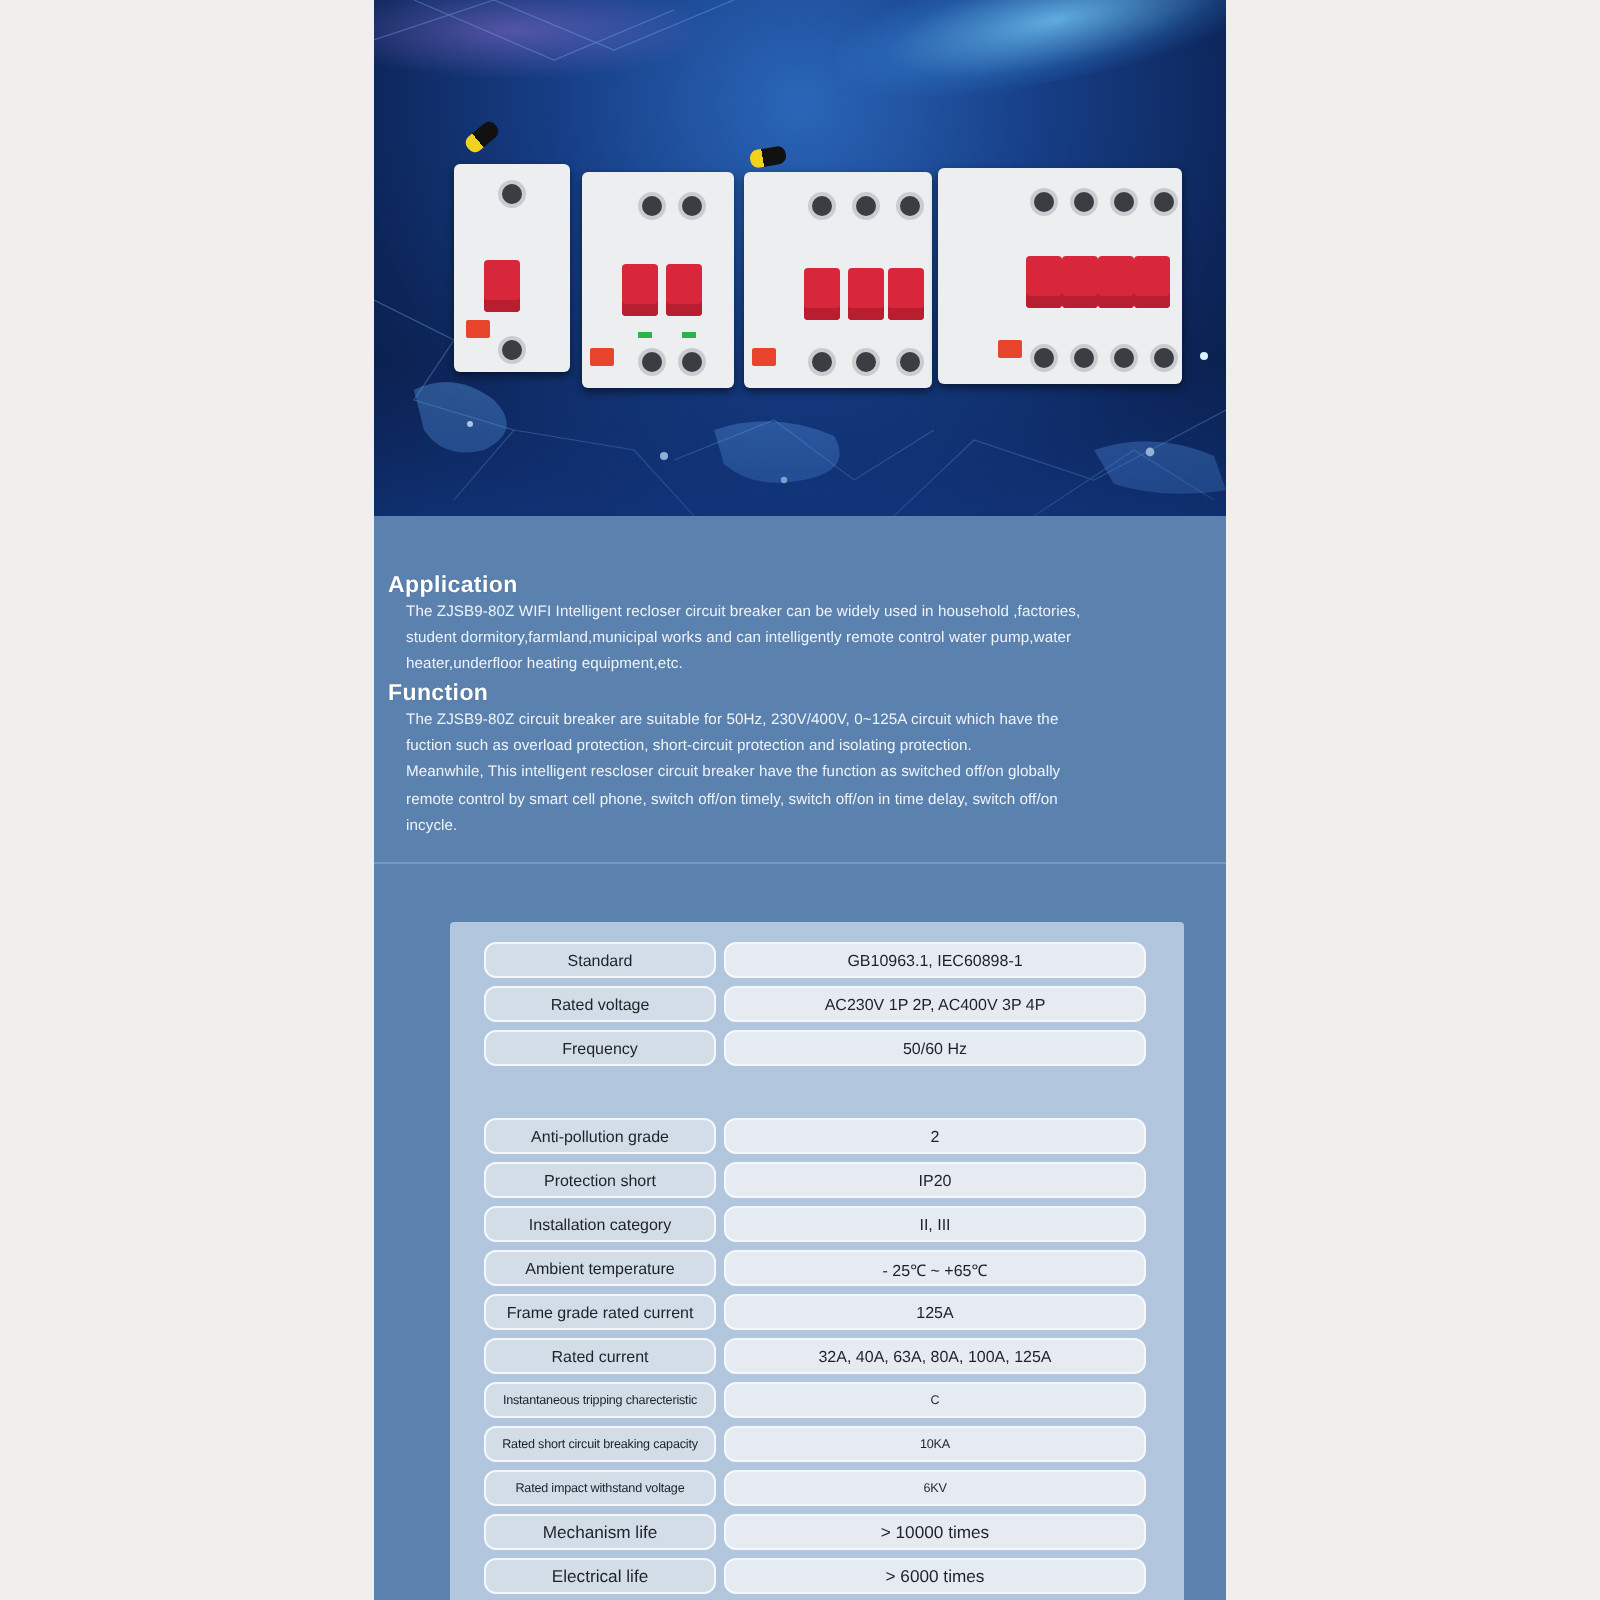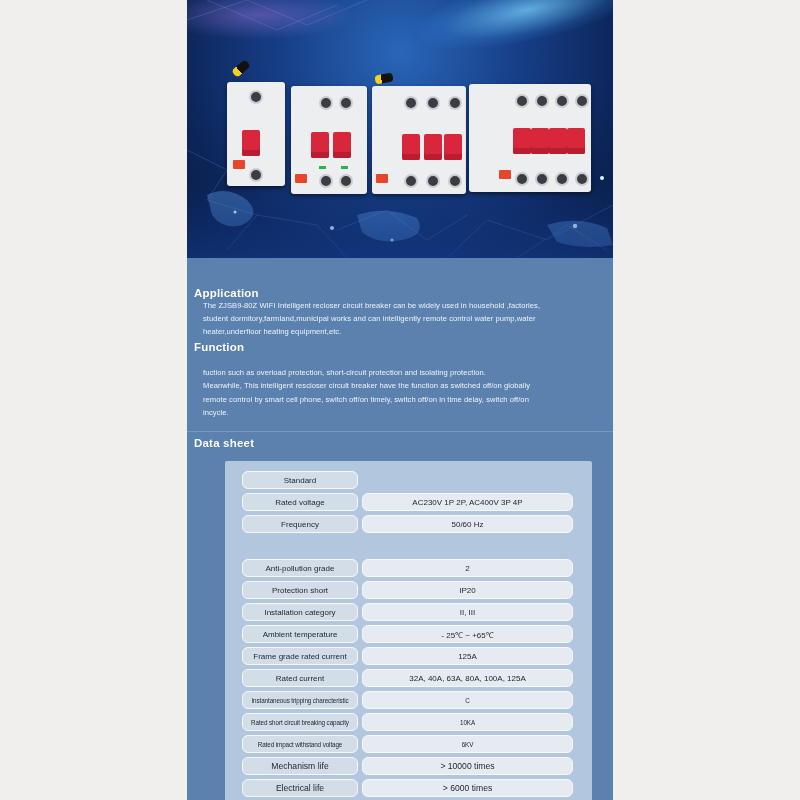--- a/index.html
+++ b/index.html
@@ -157,37 +157,35 @@
     <p>
       <span>The ZJSB9-80Z WIFI Intelligent recloser circuit breaker can be widely used in household ,factories,</span><br>
       <span>student dormitory,farmland,municipal works and can intelligently remote control water pump,water</span><br>
       <span>heater,underfloor heating equipment,etc.</span>
     </p>
   </div>
 
   <div class="section sec-fun">
     <h2>Function</h2>
     <p>
-      <br>
+      <span>The ZJSB9-80Z circuit breaker are suitable for 50Hz, 230V/400V, 0~125A circuit which have the</span><br>
       <span>fuction such as overload protection, short-circuit protection and isolating protection.</span><br>
       <span>Meanwhile, This intelligent rescloser circuit breaker have the function as switched off/on globally</span><br>
       <span>remote control by smart cell phone, switch off/on timely, switch off/on in time delay, switch off/on</span><br>
       <span>incycle.</span>
     </p>
   </div>
 
   <div class="divider"></div>
 
-  <div class="section sec-data">
-    <h2>Data sheet</h2>
-  </div>
 
   <div class="panel">
     <div class="row" style="top:10px">
       <div class="cell lbl">Standard</div>
+      <div class="cell val">GB10963.1, IEC60898-1</div>
     </div>
     <div class="row" style="top:32px">
       <div class="cell lbl">Rated voltage</div>
       <div class="cell val">AC230V 1P 2P, AC400V 3P 4P</div>
     </div>
     <div class="row" style="top:54px">
       <div class="cell lbl">Frequency</div>
       <div class="cell val">50/60 Hz</div>
     </div>
     <div class="row" style="top:98px">

